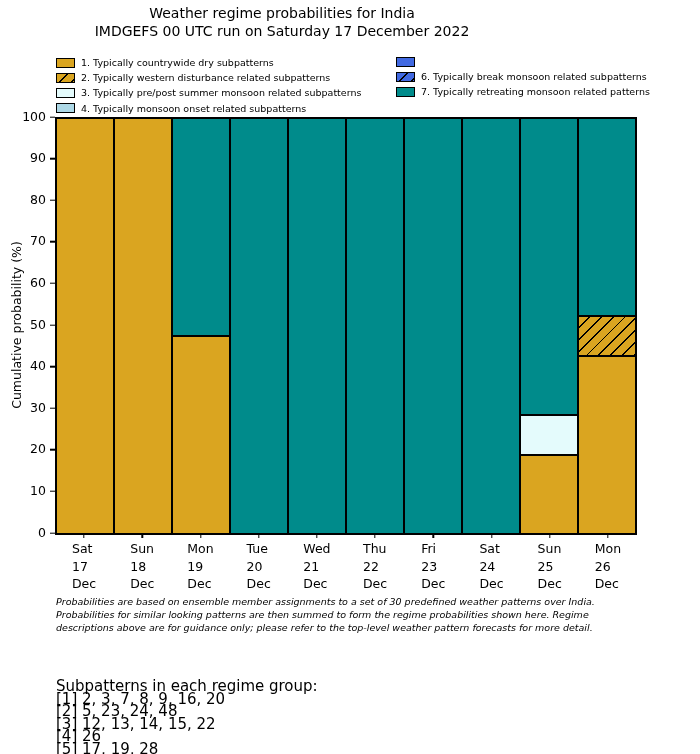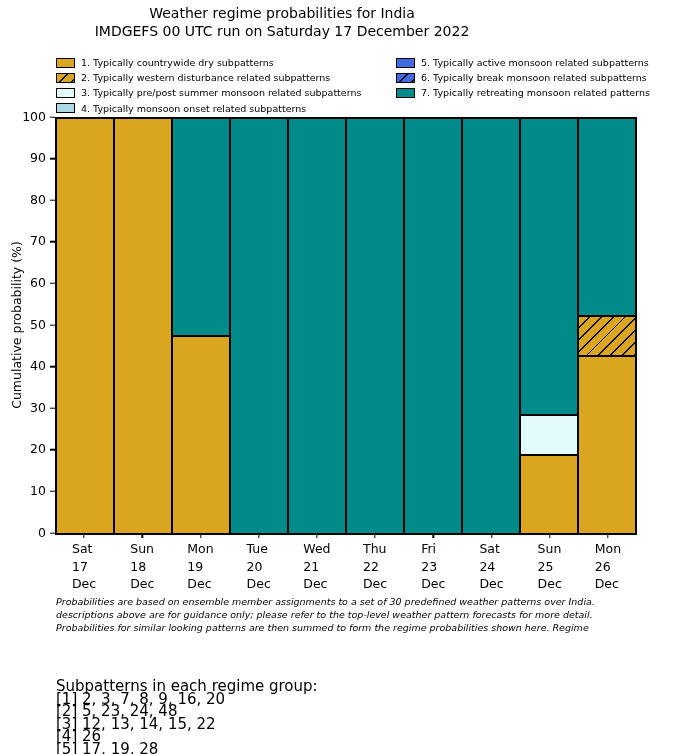--- a/index.html
+++ b/index.html
@@ -57,21 +57,20 @@
         <span>3. Typically pre/post summer monsoon related subpatterns</span>
       </div>
       <div class="legend-item">
         <span class="swatch" style="background: rgb(173, 216, 230);"></span>
         <span>4. Typically monsoon onset related subpatterns</span>
       </div>
     </div>
   <div class="legend-col right">
       <div class="legend-item">
         <span class="swatch" style="background: rgb(65, 105, 225);"></span>
-        <span>5. Typically active monsoon related subpatterns</span>
       </div>
       <div class="legend-item">
         <span class="swatch" style="background: repeating-linear-gradient(135deg, rgb(65, 105, 225) 0px, rgb(65, 105, 225) 7px, rgb(0, 0, 0) 7px, rgb(0, 0, 0) 8.3px);"></span>
         <span>6. Typically break monsoon related subpatterns</span>
       </div>
       <div class="legend-item">
         <span class="swatch" style="background: rgb(0, 139, 139);"></span>
         <span>7. Typically retreating monsoon related patterns</span>
       </div>
     </div>
@@ -200,22 +199,22 @@
     <div class="xtick-mark" style="left: 95%;"></div>
     <div class="xtick-label" style="left: 95%;">
       <div>Mon</div>
       <div>26</div>
       <div>Dec</div>
     </div>
   </div>
 
 <div id="footer-note">
   <div>Probabilities are based on ensemble member assignments to a set of 30 predefined weather patterns over India.</div>
+  <div>Probabilities for similar looking patterns are then summed to form the regime probabilities shown here. Regime</div>
   <div>descriptions above are for guidance only; please refer to the top-level weather pattern forecasts for more detail.</div>
-  <div>Probabilities for similar looking patterns are then summed to form the regime probabilities shown here. Regime</div>
 </div>
 
 <div id="subpatterns-block">
   <div>Subpatterns in each regime group:</div>
   <div>[1] 2, 3, 7, 8, 9, 16, 20</div>
   <div>[2] 5, 23, 24, 48</div>
   <div>[3] 12, 13, 14, 15, 22</div>
   <div>[4] 26</div>
   <div>[5] 17, 19, 28</div>
   <div>[6] 4, 10, 11</div>

